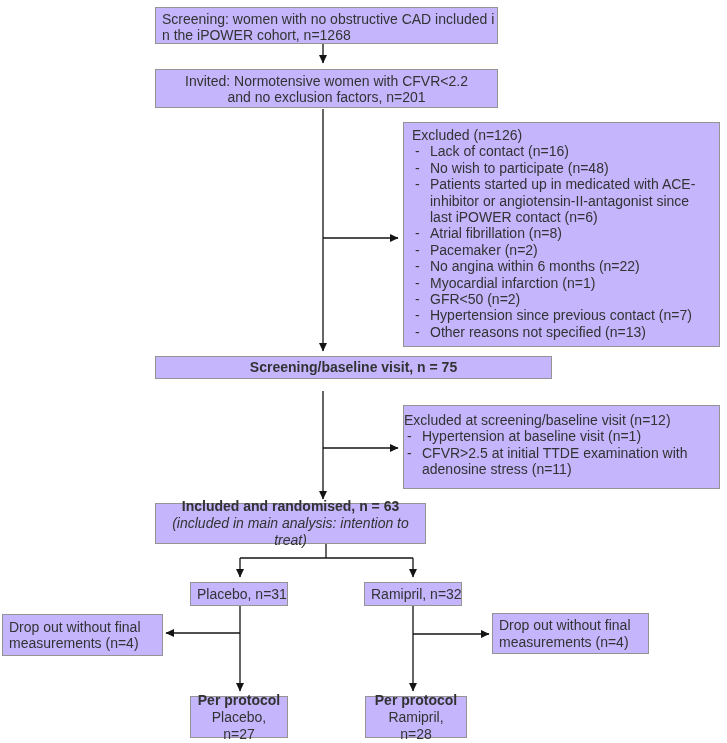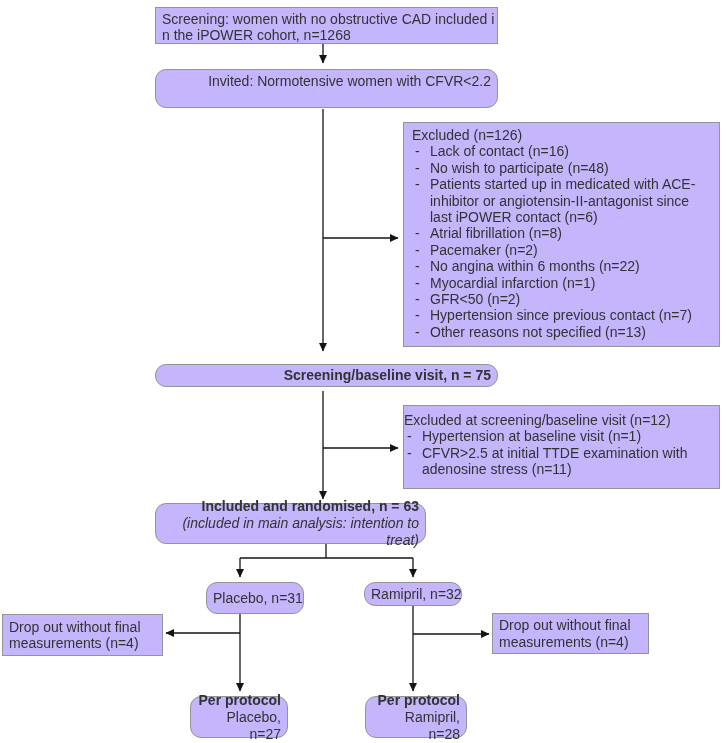--- a/index.html
+++ b/index.html
@@ -6,21 +6,21 @@
   .figure{
     position:relative;width:727px;height:743px;background:#ffffff;
     font-family:"Liberation Sans", sans-serif;color:#333333;overflow:hidden;
   }
   .arrows{position:absolute;left:0;top:0;}
   .box{
     position:absolute;box-sizing:border-box;background:#c4b5fd;
     border:1.5px solid #949494;font-size:14px;color:#333333;
     padding:3px 6px;line-height:16.4px;
   }
-  .center{text-align:right;border-radius:11px;}
+  .center{text-align:center;}
   .vcenter{display:flex;flex-direction:column;justify-content:center;}
   .bold{font-weight:bold;}
   .italic{font-style:italic;}
   .nowrap{white-space:nowrap;}
   .brow{display:flex;}
   .dash{flex:0 0 15px;padding-left:3px;}
   .btext{flex:1;}
   .ln{display:block;}
 </style>
 </head>
@@ -51,20 +51,21 @@
     </g>
   </svg>
 
   <div class="box" style="left:155px;top:7px;width:343px;height:37px">
     <span class="ln nowrap">Screening: women with no obstructive CAD included i</span>
     <span class="ln nowrap">n the iPOWER cohort, n=1268</span>
   </div>
 
   <div class="box center" style="left:155px;top:69px;width:343px;height:39px">
     <span class="ln nowrap">Invited: Normotensive women with CFVR&lt;2.2</span>
+    <span class="ln nowrap">and no exclusion factors, n=201</span>
   </div>
 
   <div class="box" style="left:403px;top:122px;width:317px;height:225px;padding:4px 8px">
     <span class="ln">Excluded (n=126)</span>
     <div class="brow">
       <span class="dash">-</span>
       <span class="btext">Lack of contact (n=16)</span>
     </div>
     <div class="brow">
       <span class="dash">-</span>
@@ -97,42 +98,42 @@
     <div class="brow">
       <span class="dash">-</span>
       <span class="btext">Hypertension since previous contact (n=7)</span>
     </div>
     <div class="brow">
       <span class="dash">-</span>
       <span class="btext">Other reasons not specified (n=13)</span>
     </div>
   </div>
 
-  <div class="box center vcenter bold" style="left:155px;top:364px;width:343px;height:23px">
+  <div class="box center vcenter bold" style="left:155px;top:356px;width:397px;height:23px">
     <span class="ln">Screening/baseline visit, n = 75</span>
   </div>
 
   <div class="box" style="left:403px;top:405px;width:317px;height:84px;padding:6px 0">
     <span class="ln">Excluded at screening/baseline visit (n=12)</span>
     <div class="brow">
       <span class="dash">-</span>
       <span class="btext">Hypertension at baseline visit (n=1)</span>
     </div>
     <div class="brow">
       <span class="dash">-</span>
       <span class="btext">CFVR&gt;2.5 at initial TTDE examination with adenosine stress (n=11)</span>
     </div>
   </div>
 
   <div class="box center vcenter" style="left:155px;top:503px;width:271px;height:41px;line-height:17px">
     <span class="ln bold">Included and randomised, n = 63</span>
     <span class="ln italic">(included in main analysis: intention to treat)</span>
   </div>
 
-  <div class="box center vcenter" style="left:206px;top:582px;width:98px;height:32px">
+  <div class="box center vcenter" style="left:190px;top:582px;width:98px;height:24px">
     <span class="ln nowrap">Placebo, n=31</span>
   </div>
 
   <div class="box center vcenter" style="left:364px;top:582px;width:98px;height:24px">
     <span class="ln nowrap">Ramipril, n=32</span>
   </div>
 
   <div class="box vcenter" style="left:2px;top:614px;width:161px;height:42px">
     <span>Drop out without final measurements (n=4)</span>
   </div>

